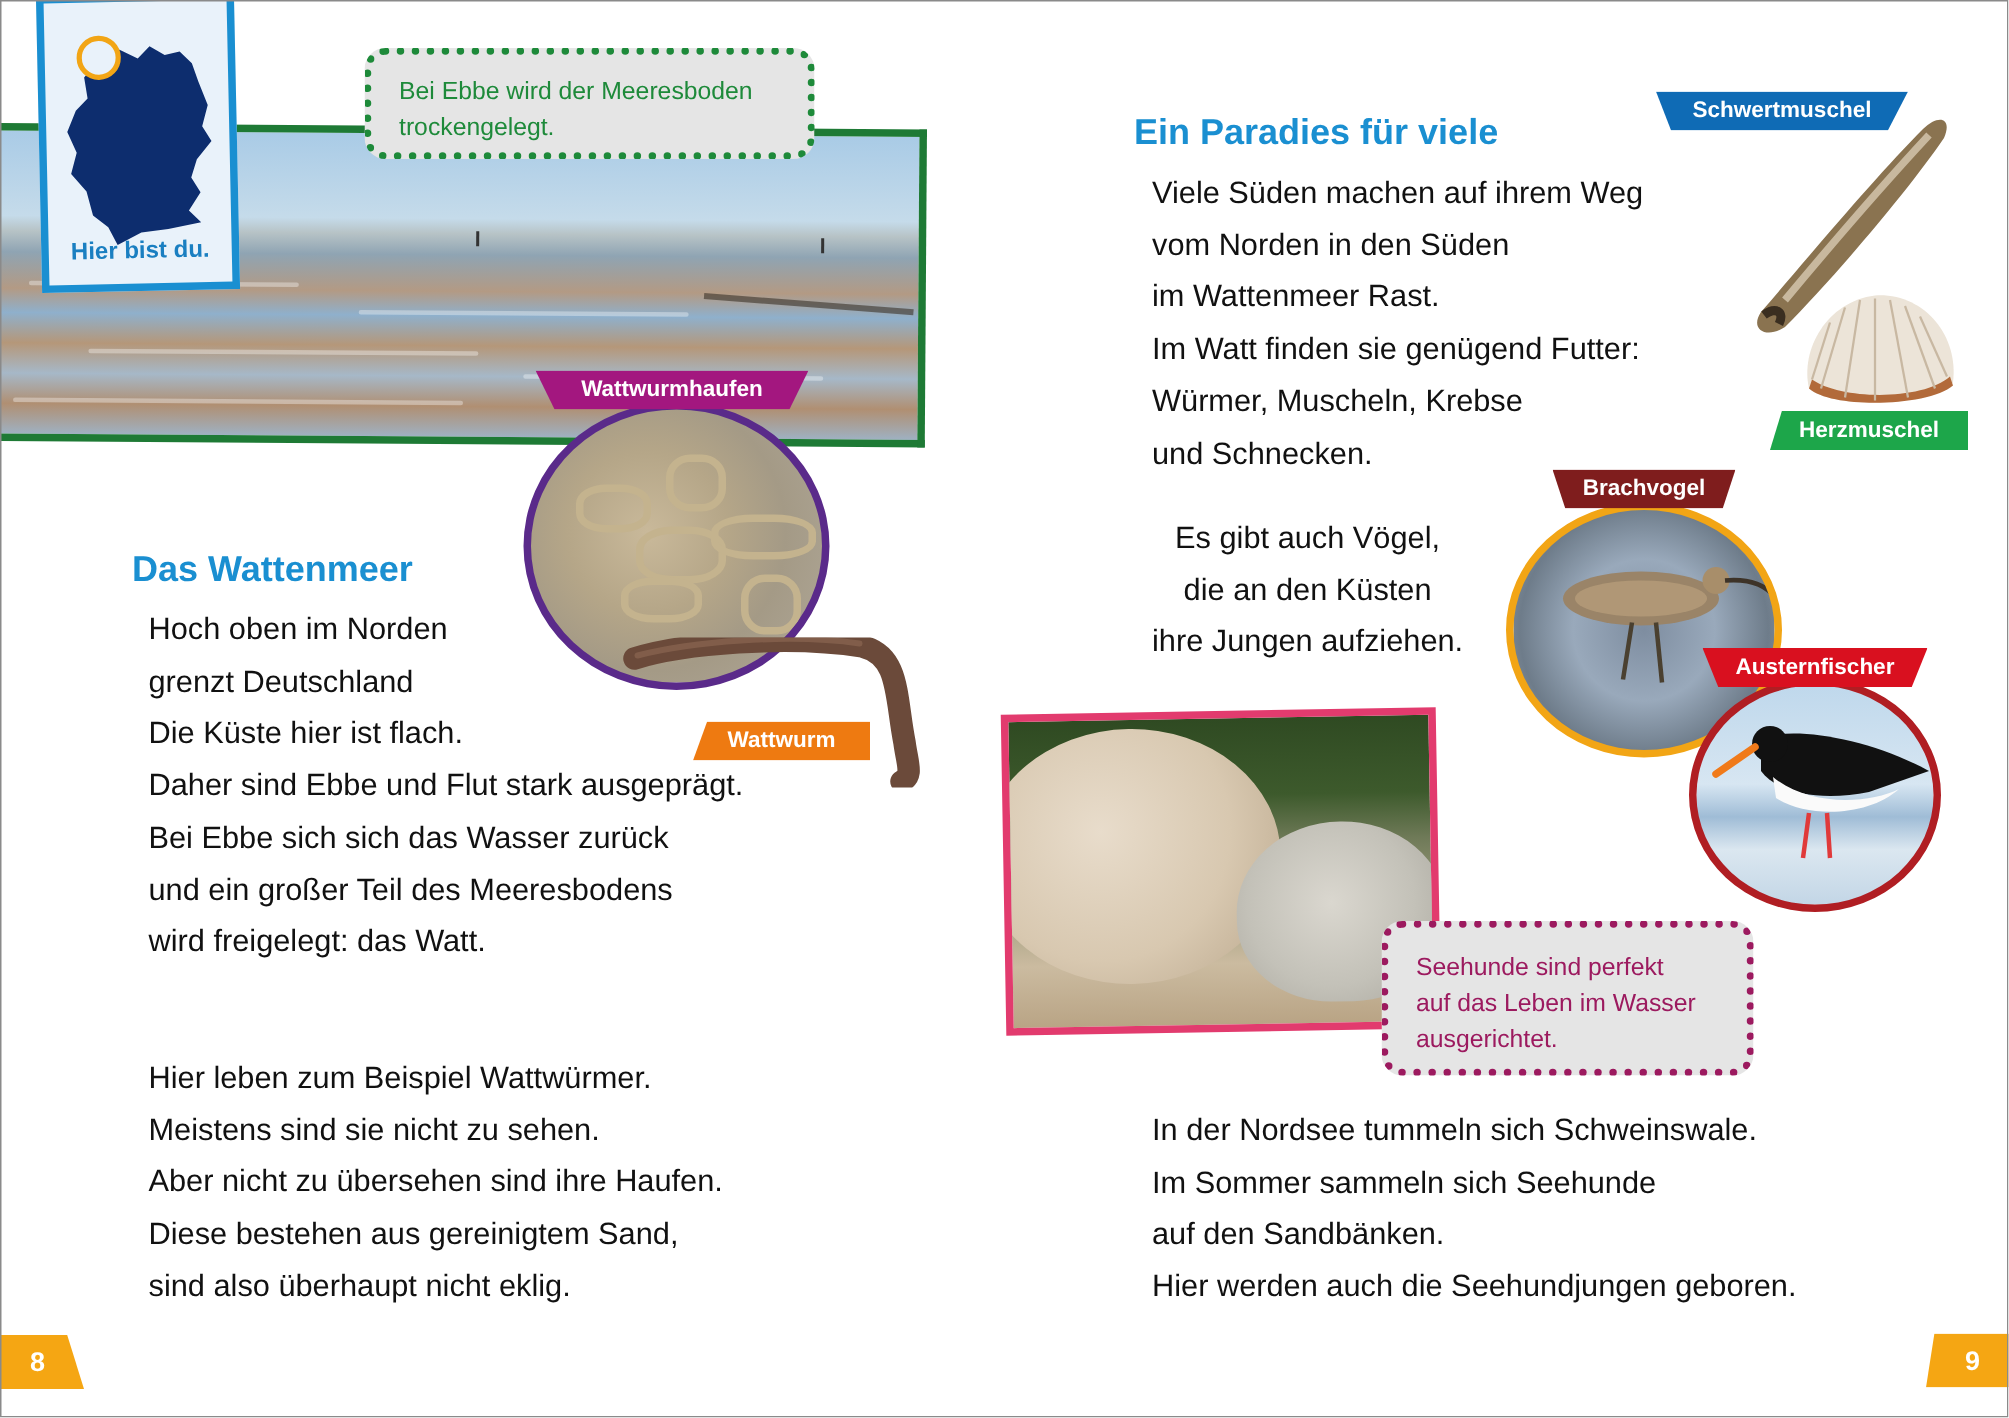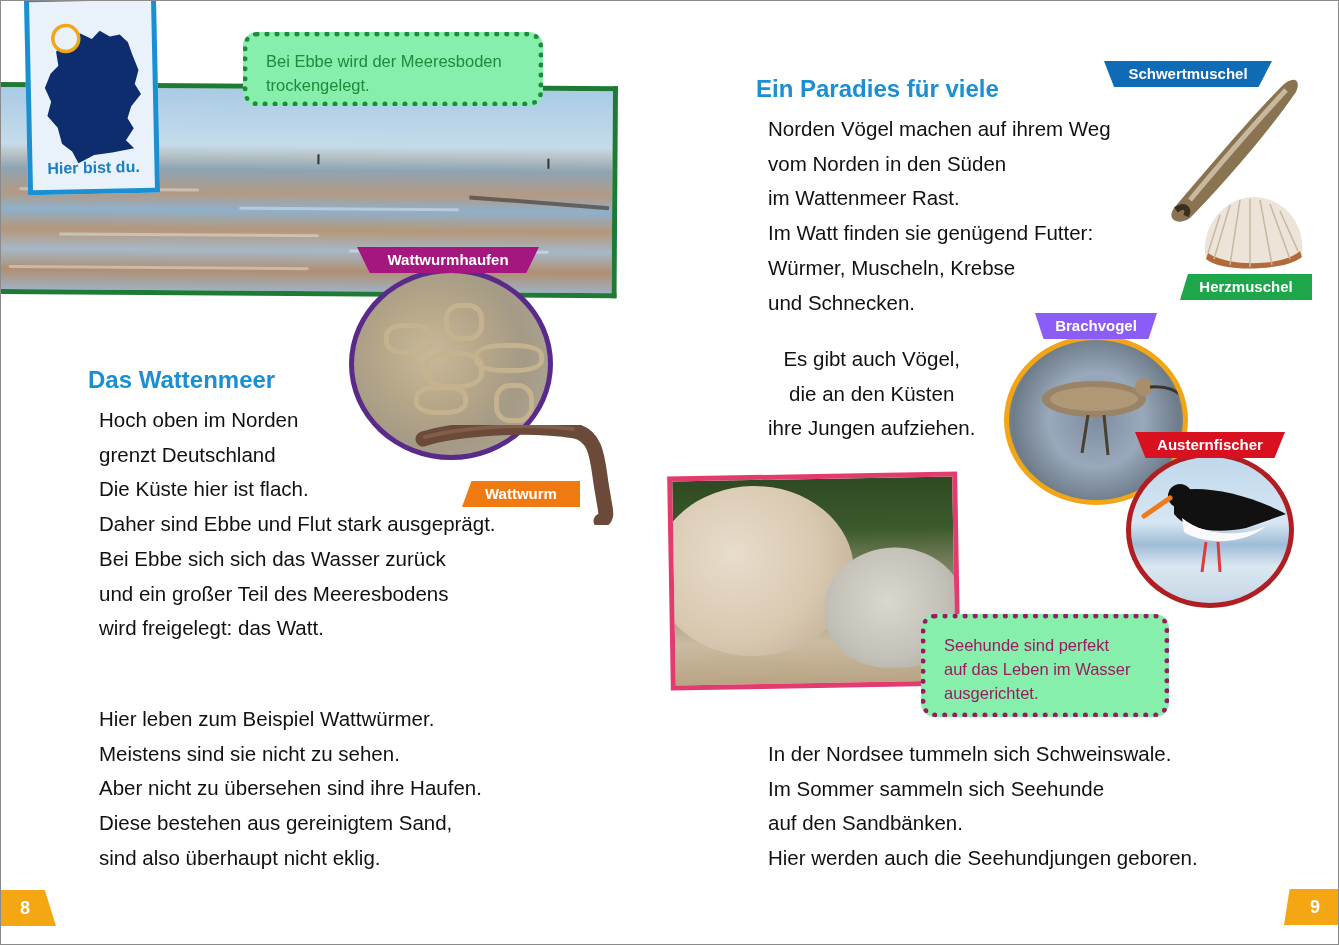--- a/index.html
+++ b/index.html
@@ -18,21 +18,21 @@
   .mudflat .post { position:absolute; width:2px; height:10px; background:#333; }
 
   
   .map-card { left:26px; top:-4px; width:132px; height:198px; background:#e9f2fa; border:5px solid #1a8fd1;
               box-sizing:border-box; transform:rotate(-1.2deg); }
   .map-card svg { position:absolute; left:10px; top:14px; }
   .map-card .label { position:absolute; left:0; right:0; bottom:12px; text-align:center; color:#1a7fc1;
                      font-weight:bold; font-size:16px; }
 
   
-  .callout { border:5px dotted; border-radius:14px; background:#86efac; box-sizing:border-box; padding:12px 18px;
+  .callout { border:5px dotted; border-radius:14px; background:#e5e5e5; box-sizing:border-box; padding:12px 18px;
              font-size:16.5px; line-height:24px; }
   .callout.green { left:243px; top:32px; width:300px; height:74px; border-color:#1e8a3a; color:#1e8a3a; }
   .callout.purple { left:921px; top:614px; width:248px; height:103px; border-color:#9c1a5f; color:#9c1a5f; padding-top:14px; }
 
   
   .tag { color:#fff; font-weight:bold; font-size:15px; text-align:center; line-height:26px; height:26px; z-index:5; }
   .tag.trap { clip-path:polygon(0 0, 100% 0, 93% 100%, 7% 100%); }
   .tag.trap-up { clip-path:polygon(7% 0, 93% 0, 100% 100%, 0 100%); }
   .tag.skew-l { clip-path:polygon(8% 0, 100% 0, 100% 100%, 0 100%); }
 
@@ -153,21 +153,21 @@
       <path d="M62 7 L74 72"></path>
     <path d="M32 12 L16 66"></path>
       <path d="M72 11 L92 66"></path>
       <path d="M22 22 L10 60"></path>
       <path d="M82 18 L100 58"></path>
   </g>
 </svg>
 <div class="abs tag trap-up" style="left:1180px;top:274px;width:132px;background:#1da64a;clip-path:polygon(6% 0,100% 0,100% 100%,0 100%);">Herzmuschel</div>
 
 <div class="abs body-text" style="left:768px;top:112px;">
-  <div>Norden Vögel machen auf ihrem Weg</div>
+  <div>Viele Süden machen auf ihrem Weg</div>
   <div>vom Norden in den Süden</div>
   <div>im Wattenmeer Rast.</div>
   <div>Im Watt finden sie genügend Futter:</div>
   <div>Würmer, Muscheln, Krebse</div>
   <div>und Schnecken.</div>
 </div>
 
 <div class="abs body-text" style="left:768px;top:342px;text-align:center;">
   <div>Es gibt auch Vögel,</div>
   <div>die an den Küsten</div>
@@ -176,21 +176,21 @@
 
 <div class="abs circle c-brach">
   <svg width="184" height="170" viewBox="0 0 184 170" style="position:absolute;left:-5px;top:-5px;">
     <ellipse cx="90" cy="64" rx="52" ry="18" fill="#9a8468"></ellipse>
     <ellipse cx="90" cy="64" rx="44" ry="12" fill="#b9a07c" opacity=".7"></ellipse>
     <circle cx="140" cy="52" r="9" fill="#a88e6a"></circle>
     <path d="M146 52 Q170 50 180 64" stroke="#3d3328" stroke-width="3" fill="none"></path>
     <path d="M84 80 L78 118 M100 80 L104 120" stroke="#4a4030" stroke-width="3"></path>
   </svg>
 </div>
-<div class="abs tag trap" style="left:1035px;top:313px;width:122px;background:#8b5cf6;text-align:center;">Brachvogel</div>
+<div class="abs tag trap" style="left:1035px;top:313px;width:122px;background:#7f1d1d;text-align:center;">Brachvogel</div>
 
 <div class="abs circle c-auster">
   <svg width="168" height="156" viewBox="0 0 168 156" style="position:absolute;left:-5px;top:-5px;">
     <path d="M48 40 C70 32, 120 40, 160 62 L120 76 C90 82, 60 78, 48 62 Z" fill="#111"></path>
     <path d="M56 66 C80 86, 120 84, 140 74 C120 92, 80 94, 58 80 Z" fill="#fafafa"></path>
     <circle cx="54" cy="44" r="12" fill="#111"></circle>
     <path d="M44 46 L18 64" stroke="#f07a1a" stroke-width="5" stroke-linecap="round"></path>
     <path d="M80 90 L76 120 M92 90 L94 120" stroke="#e03a3a" stroke-width="3"></path>
   </svg>
 </div>

